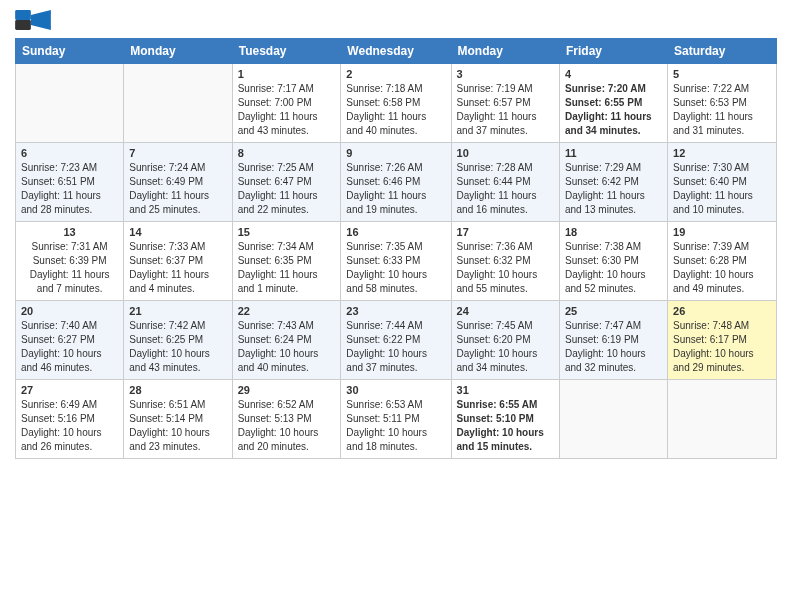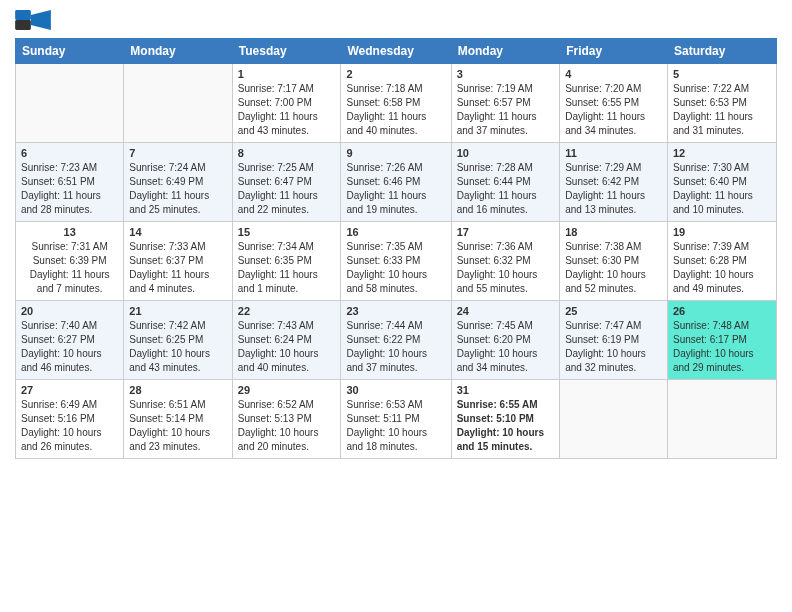--- a/index.html
+++ b/index.html
@@ -149,21 +149,21 @@
 Daylight: 11 hours and 40 minutes.</div>
           </td>
           <td style="background: rgb(255, 255, 255);">
             <span class="day-num">3</span>
             <div class="day-info" style="white-space: pre-line;">Sunrise: 7:19 AM
 Sunset: 6:57 PM
 Daylight: 11 hours and 37 minutes.</div>
           </td>
           <td style="background: rgb(255, 255, 255);">
             <span class="day-num">4</span>
-            <div class="day-info" style="white-space: pre-line;">Sunrise: 7:20 AM
+            <div class="day-info" style="white-space: pre-line; font-weight: bold;">Sunrise: 7:20 AM
 Sunset: 6:55 PM
 Daylight: 11 hours and 34 minutes.</div>
           </td>
           <td style="background: rgb(255, 255, 255);">
             <span class="day-num">5</span>
             <div class="day-info" style="white-space: pre-line;">Sunrise: 7:22 AM
 Sunset: 6:53 PM
 Daylight: 11 hours and 31 minutes.</div>
           </td>
         </tr>
@@ -285,21 +285,21 @@
             <div class="day-info" style="white-space: pre-line;">Sunrise: 7:45 AM
 Sunset: 6:20 PM
 Daylight: 10 hours and 34 minutes.</div>
           </td>
           <td style="background: rgb(240, 245, 251);">
             <span class="day-num">25</span>
             <div class="day-info" style="white-space: pre-line;">Sunrise: 7:47 AM
 Sunset: 6:19 PM
 Daylight: 10 hours and 32 minutes.</div>
           </td>
-          <td style="background: #5eead4;">
+          <td style="background: #fef9c3;">
             <span class="day-num">26</span>
             <div class="day-info" style="white-space: pre-line;">Sunrise: 7:48 AM
 Sunset: 6:17 PM
 Daylight: 10 hours and 29 minutes.</div>
           </td>
         </tr>
         <tr>
           <td style="background: rgb(255, 255, 255);">
             <span class="day-num">27</span>
             <div class="day-info" style="white-space: pre-line;">Sunrise: 6:49 AM

